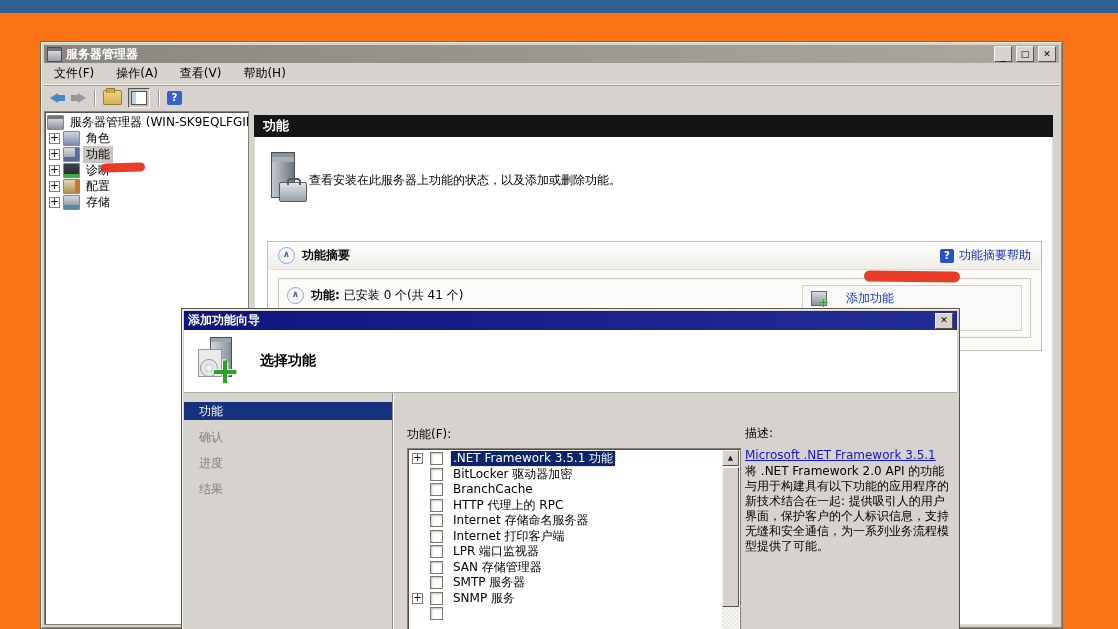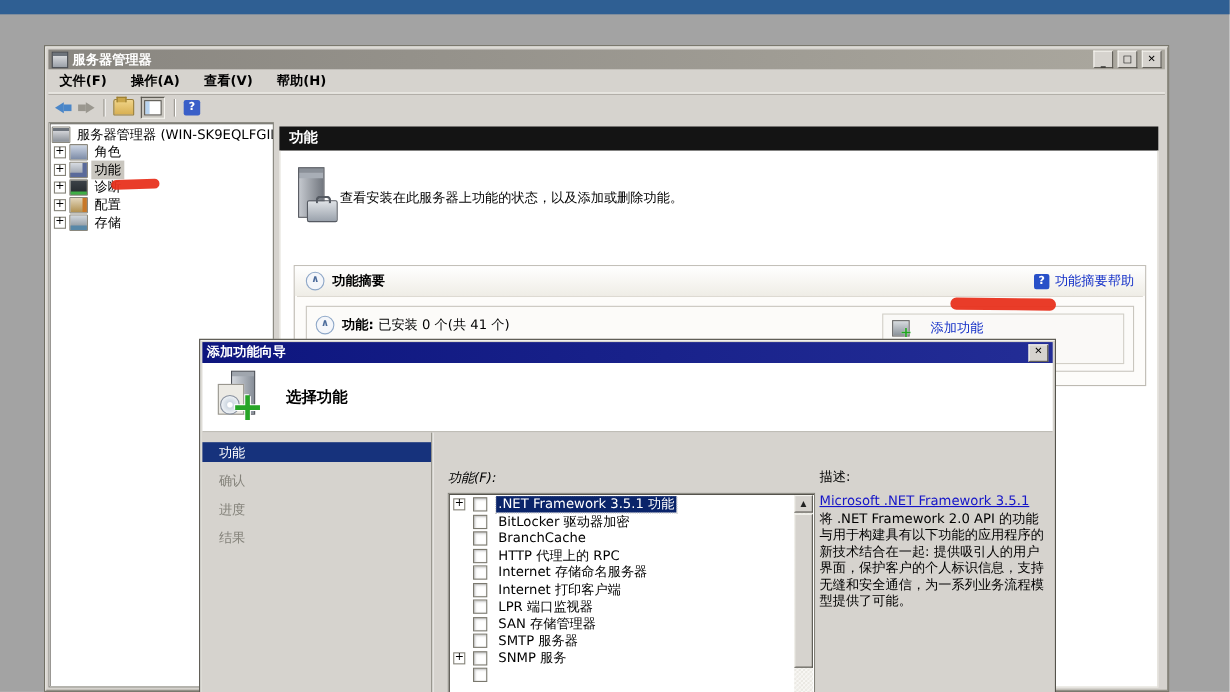--- a/index.html
+++ b/index.html
@@ -1,36 +1,36 @@
 <!DOCTYPE html>
 <html><head>
 <meta charset="utf-8">
 <style>
   html,body{margin:0;padding:0;}
   body{width:1118px;height:629px;overflow:hidden;position:relative;
        font-family:"DejaVu Sans","Liberation Sans",sans-serif;font-size:12px;color:#000;}
-  .desktop{position:absolute;inset:0;background:#a3a3a3;}
+  .desktop{position:absolute;inset:0;background:#f97316;}
   .topstrip{position:absolute;left:0;top:0;width:1118px;height:13px;background:#2f5f93;}
 
   
   .win{position:absolute;left:40px;top:41px;width:1023px;height:588px;background:#d6d3ce;
        border:1px solid #716f64;box-shadow:inset 1px 1px 0 #f2f1ec, inset -1px -1px 0 #8a887e;
        padding:3px;box-sizing:border-box;display:flex;flex-direction:column;z-index:1;}
   .titlebar{height:18px;display:flex;align-items:center;gap:4px;padding:0 3px;
             background:linear-gradient(90deg,#898680,#aba89f);color:#fff;font-weight:bold;}
   .app-mini-icon{width:13px;height:13px;background:linear-gradient(#e8e8ea,#9aa0a8);
             border:1px solid #4a4e55;box-shadow:inset 0 3px 0 #6d737b;}
   .titletext{flex:0 0 auto;}
   .tspacer{flex:1;}
   .wbtn{width:16px;height:14px;background:#d6d3ce;border:1px solid;
         border-color:#f5f4ef #55534c #55534c #f5f4ef;font-size:9px;font-weight:bold;
         display:flex;align-items:center;justify-content:center;color:#000;line-height:1;}
   .wbtn.min span{position:relative;top:3px;}
   .menubar{height:21px;display:flex;align-items:center;gap:22px;padding-left:10px;
-           border-bottom:1px solid #f2f1ec;box-shadow:0 1px 0 #9a978f;font-weight:bold;}
+           border-bottom:1px solid #f2f1ec;box-shadow:0 1px 0 #9a978f;}
   .menuitem{cursor:default;}
   .toolbar{height:25px;display:flex;align-items:center;gap:6px;padding-left:6px;}
   .tsep{width:1px;height:16px;background:#9a978f;box-shadow:1px 0 0 #fff;margin:0 2px;}
   .navarr{display:flex;align-items:center;}
   .navarr .tri{width:0;height:0;border-top:5px solid transparent;border-bottom:5px solid transparent;}
   .navarr .bar{width:7px;height:6px;}
   .back .tri{border-right:8px solid #4a86c8;}
   .back .bar{background:#4a86c8;}
   .fwd .tri{border-left:8px solid #9a978f;}
   .fwd .bar{background:#9a978f;}
@@ -121,21 +121,21 @@
   .wi-plus{position:absolute;left:14px;top:16px;font-size:36px;font-weight:bold;color:#27a527;
            text-shadow:1px 1px 0 #fff,-1px -1px 0 #fff;line-height:36px;}
   .dlg-heading{position:absolute;left:76px;top:22px;font-weight:bold;font-size:14px;}
   .dlg-body{flex:1;display:flex;min-height:0;}
   .dlg-nav{width:208px;padding-top:9px;flex:0 0 auto;}
   .navitem{height:18px;line-height:18px;padding-left:15px;margin-bottom:8px;color:#84827a;}
   .navitem.sel{background:#16327c;color:#fff;}
   .dlg-vsep{width:1px;background:#8a887f;box-shadow:1px 0 0 #fff;flex:0 0 auto;}
   .dlg-content{flex:1;position:relative;}
   .dc-intro{position:absolute;left:14px;top:10px;}
-  .dc-listlabel{position:absolute;left:14px;top:33px;font-style:italic;}
+  .dc-listlabel{position:absolute;left:14px;top:33px;}
   .listbox{position:absolute;left:14px;top:55px;width:334px;height:200px;background:#fff;
            border:1px solid #828077;box-shadow:inset 1px 1px 0 #55534c;box-sizing:border-box;}
   .rows{position:absolute;left:1px;top:2px;right:19px;bottom:0;overflow:hidden;}
   .lrow{height:15.5px;position:relative;line-height:15px;white-space:nowrap;}
   .lexp{position:absolute;left:3px;top:2px;width:11px;height:11px;box-sizing:border-box;
         border:1px solid #848278;background:#fff;font-size:10px;line-height:8px;text-align:center;}
   .lcb{position:absolute;left:21px;top:1px;width:13px;height:13px;box-sizing:border-box;
        background:#fff;border:1px solid #7a786e;box-shadow:inset 1px 1px 2px rgba(0,0,0,.25);}
   .llabel{position:absolute;left:42px;padding:0 2px;}
   .llabel.sel{background:#0a246a;color:#fff;outline:1px dotted #c8c8c8;}

